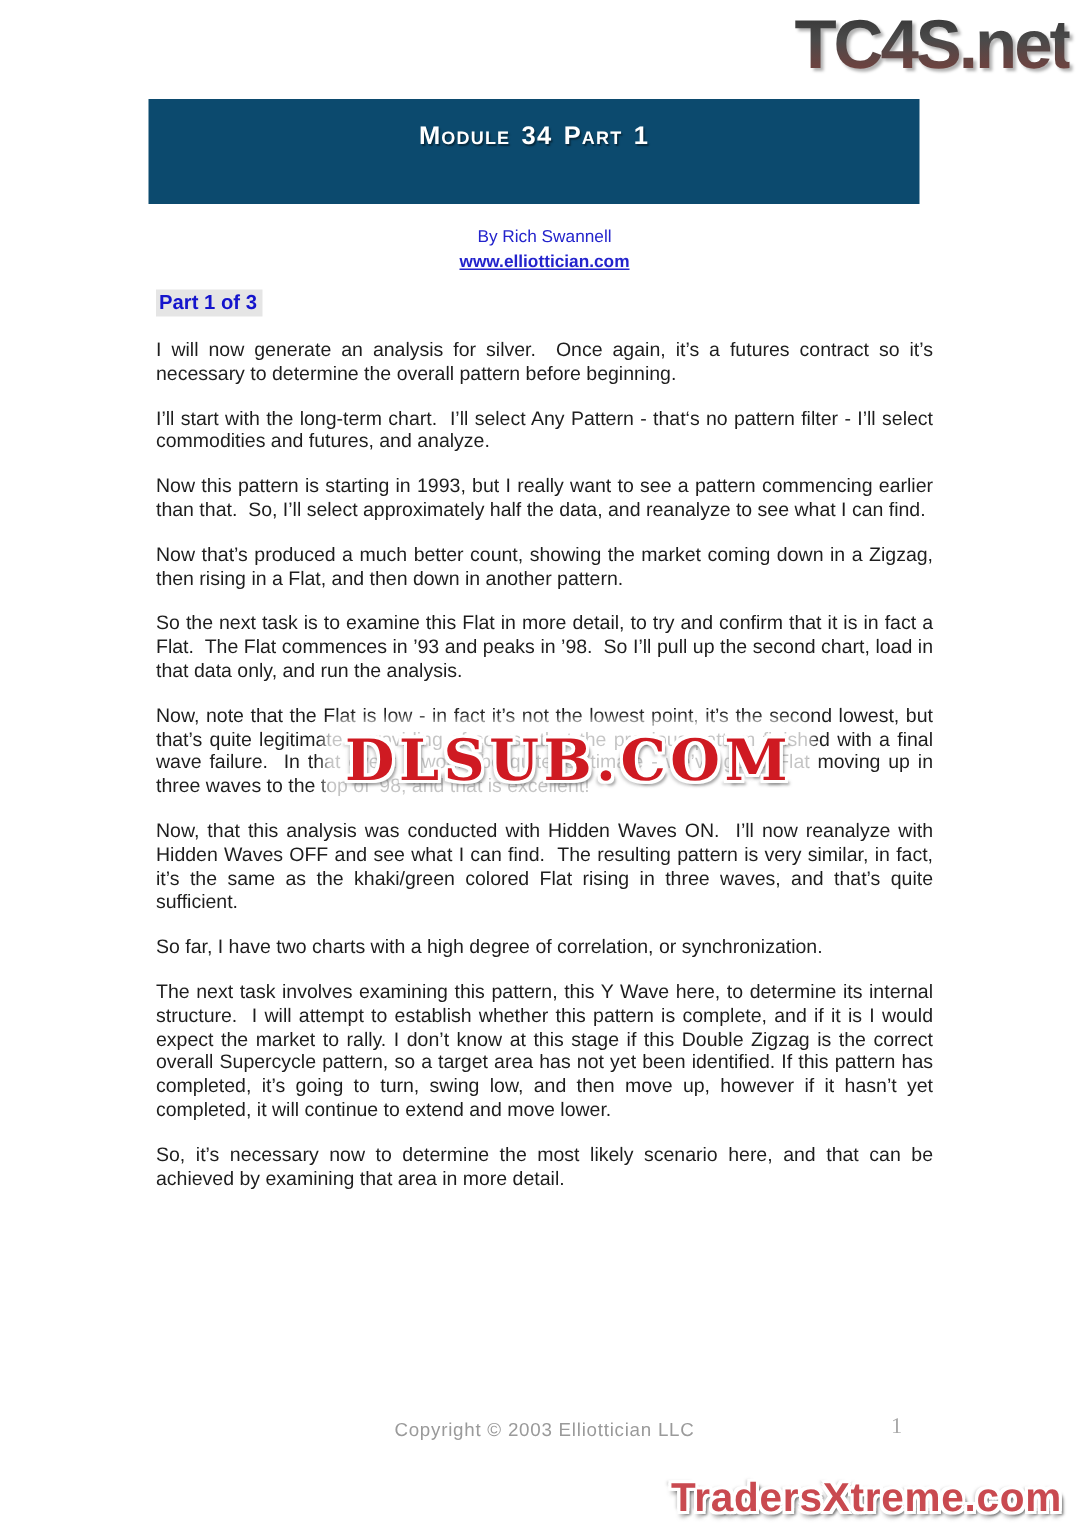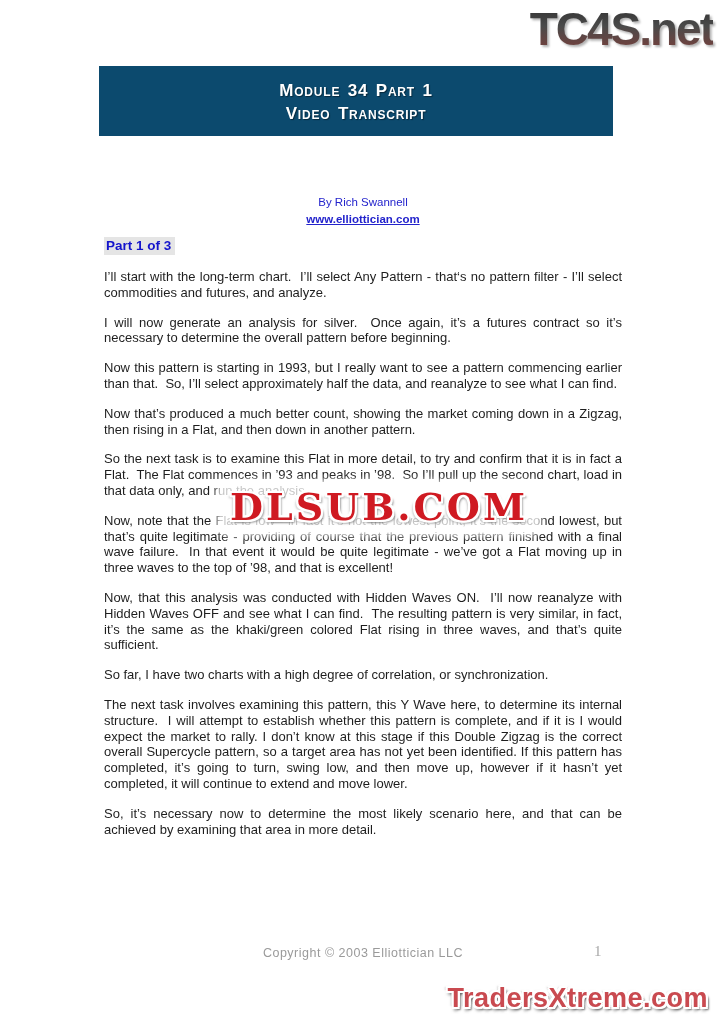--- a/index.html
+++ b/index.html
@@ -33,21 +33,21 @@
     font-weight:bold;font-size:17px;line-height:23px;
     font-variant:small-caps;letter-spacing:0.8px;word-spacing:2px;
     text-shadow:1px 1px 1px rgba(0,0,0,0.45);
   }
 
   
   .main{
     position:absolute;left:104px;top:152px;width:518px;
     color:#1e1e1e;
   }
-  .byline{text-align:center;color:#2323cc;margin-top:44px;}
+  .byline{text-align:center;color:#2323cc;}
   .byline .author{font-size:11.5px;line-height:13px;}
   .byline .site-link{
     display:inline-block;margin-top:1px;
     font-size:11.5px;font-weight:bold;
     color:#2323cc;text-decoration:underline;cursor:pointer;
   }
   .part-label{
     display:inline-block;margin-top:10px;
     background:#e5e5e5;color:#1414cc;
     font-weight:bold;font-size:13.5px;
@@ -107,36 +107,35 @@
 </style>
 </head>
 <body>
 
 <div class="page">
 
   <div class="tc4s-logo">TC4S.net</div>
 
   <div class="banner">
     <div class="line">Module 34 Part 1</div>
-    <div class="line">Video Transcript</div>
   </div>
 
   <div class="main">
     <div class="byline">
       <div class="author">By Rich Swannell</div>
       <a class="site-link">www.elliottician.com</a>
     </div>
 
     <div>
       <span class="part-label">Part 1 of 3</span>
     </div>
 
     <div class="body-text">
+      <p>I will now generate an analysis for silver.  Once again, it’s a futures contract so it’s necessary to determine the overall pattern before beginning.</p>
       <p>I’ll start with the long-term chart.  I’ll select Any Pattern - that‘s no pattern filter - I’ll select commodities and futures, and analyze.</p>
-      <p>I will now generate an analysis for silver.  Once again, it’s a futures contract so it’s necessary to determine the overall pattern before beginning.</p>
       <p>Now this pattern is starting in 1993, but I really want to see a pattern commencing earlier than that.  So, I’ll select approximately half the data, and reanalyze to see what I can find.</p>
       <p>Now that’s produced a much better count, showing the market coming down in a Zigzag, then rising in a Flat, and then down in another pattern.</p>
       <p>So the next task is to examine this Flat in more detail, to try and confirm that it is in fact a Flat.  The Flat commences in ’93 and peaks in ’98.  So I’ll pull up the second chart, load in that data only, and run the analysis.</p>
       <p>Now, note that the Flat is low - in fact it’s not the lowest point, it’s the second lowest, but that’s quite legitimate - providing of course that the previous pattern finished with a final wave failure.  In that event it would be quite legitimate - we’ve got a Flat moving up in three waves to the top of ’98, and that is excellent!</p>
       <p>Now, that this analysis was conducted with Hidden Waves ON.  I’ll now reanalyze with Hidden Waves OFF and see what I can find.  The resulting pattern is very similar, in fact, it’s the same as the khaki/green colored Flat rising in three waves, and that’s quite sufficient.</p>
       <p>So far, I have two charts with a high degree of correlation, or synchronization.</p>
       <p>The next task involves examining this pattern, this Y Wave here, to determine its internal structure.  I will attempt to establish whether this pattern is complete, and if it is I would expect the market to rally. I don’t know at this stage if this Double Zigzag is the correct overall Supercycle pattern, so a target area has not yet been identified. If this pattern has completed, it’s going to turn, swing low, and then move up, however if it hasn’t yet completed, it will continue to extend and move lower.</p>
       <p>So, it’s necessary now to determine the most likely scenario here, and that can be achieved by examining that area in more detail.</p>
     </div>
   </div>

